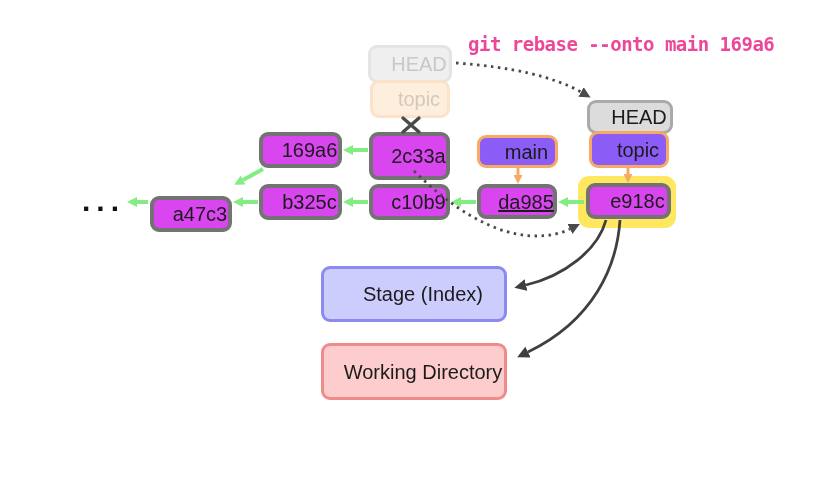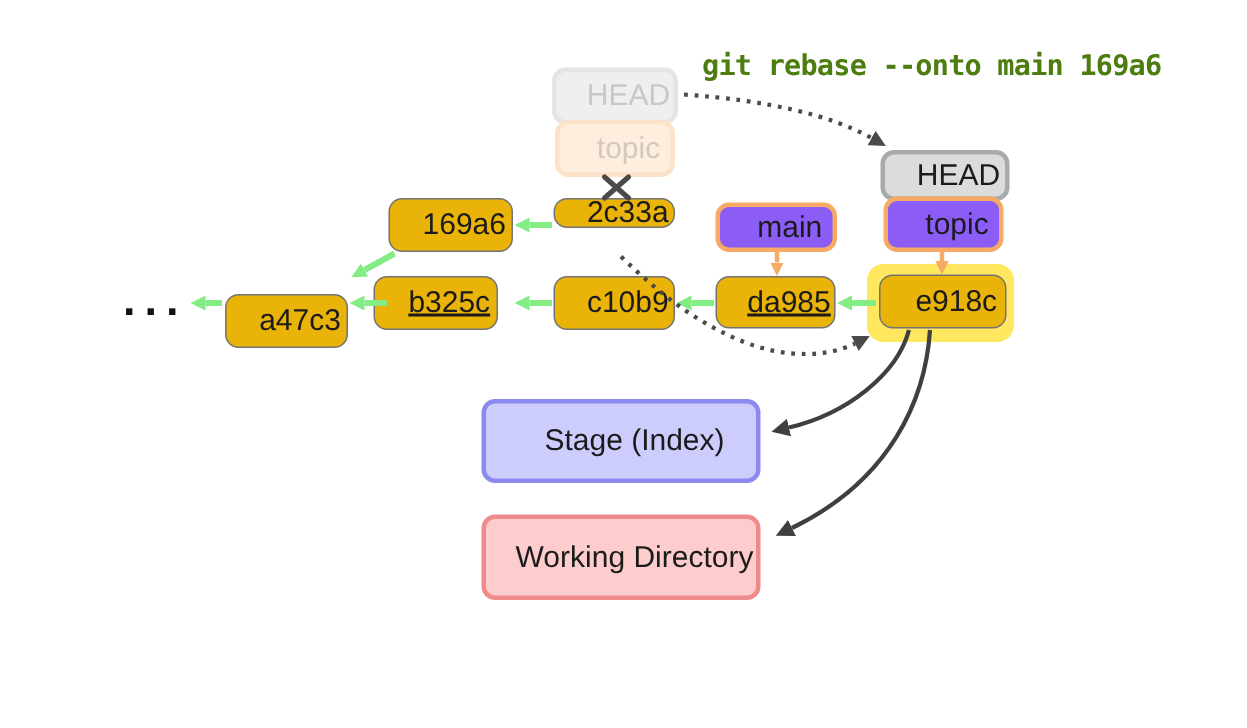--- a/index.html
+++ b/index.html
@@ -1,29 +1,29 @@
 <!DOCTYPE html>
 <html><head>
 <meta charset="utf-8">
 <style>
   html,body{margin:0;padding:0;background:#ffffff;}
   #canvas{position:relative;width:831px;height:485px;background:#ffffff;overflow:hidden;
           font-family:"Liberation Sans", sans-serif;}
   .box{position:absolute;box-sizing:border-box;display:flex;align-items:center;justify-content:center;
        border-radius:9px;font-size:20px;color:#1b1b1b;line-height:1;padding-left:18px;}
-  .commit{background:#eab308;border:1px solid #737373;}
+  .commit{background:#d946ef;border:4px solid #737373;}
   .ref{background:#8b5cf6;border:3px solid #f6aa66;}
   .head{background:#dcdcdc;border:3px solid #aaaaaa;}
   .ghost-head{background:#efefef;border:3px solid #e4e4e4;color:#c8c8c8;}
   .ghost-ref{background:#fdeedd;border:3px solid #fce2c9;color:#d3c9bd;}
   .stage-box{background:#ccccfd;border:3px solid #8b8bef;font-size:20px;}
   .wd-box{background:#fdcccc;border:3px solid #ef8b8b;font-size:20px;}
   .highlight{position:absolute;background:#ffe760;border-radius:11px;}
   .command{position:absolute;left:468px;top:33px;font-family:"DejaVu Sans Mono", monospace;
-           font-weight:bold;font-size:19px;letter-spacing:-0.5px;color:#4d7c0f;white-space:pre;}
+           font-weight:bold;font-size:19px;letter-spacing:-0.5px;color:#ec4899;white-space:pre;}
   .dots{position:absolute;left:82px;top:184px;font-weight:bold;font-size:30px;letter-spacing:6px;color:#111111;}
   svg.arrows{position:absolute;left:0;top:0;z-index:3;pointer-events:none;}
   .layer-boxes{position:absolute;left:0;top:0;z-index:2;width:831px;height:485px;}
   .layer-bg{position:absolute;left:0;top:0;z-index:1;width:831px;height:485px;}
 </style>
 </head>
 <body>
 
 <div id="canvas">
 
@@ -38,23 +38,23 @@
     <div class="box ghost-ref" style="left:370px;top:80px;width:80px;height:38px;">topic</div>
 
     <div class="box head" style="left:587px;top:100px;width:86px;height:34px;">HEAD</div>
     <div class="box ref" style="left:589px;top:131px;width:80px;height:37px;">topic</div>
 
     <div class="box ref" style="left:477px;top:135px;width:81px;height:33px;">main</div>
 
     <div class="dots">...</div>
 
     <div class="box commit" style="left:259px;top:132px;width:83px;height:36px;">169a6</div>
-    <div class="box commit" style="left:369px;top:132px;width:81px;height:20px;">2c33a</div>
+    <div class="box commit" style="left:369px;top:132px;width:81px;height:48px;">2c33a</div>
     <div class="box commit" style="left:150px;top:196px;width:82px;height:36px;">a47c3</div>
-    <div class="box commit" style="left:249px;top:184px;width:83px;height:36px;text-decoration:underline;">b325c</div>
+    <div class="box commit" style="left:259px;top:184px;width:83px;height:36px;">b325c</div>
     <div class="box commit" style="left:369px;top:184px;width:81px;height:36px;">c10b9</div>
     <div class="box commit" style="left:477px;top:184px;width:80px;height:35px;text-decoration:underline;">da985</div>
     <div class="box commit" style="left:586px;top:183px;width:85px;height:36px;">e918c</div>
 
     <div class="box stage-box" style="left:321px;top:266px;width:186px;height:56px;">Stage (Index)</div>
     <div class="box wd-box" style="left:321px;top:343px;width:186px;height:57px;">Working Directory</div>
   </div>
 
   <svg class="arrows" width="831" height="485" viewBox="0 0 831 485">
     <defs>

